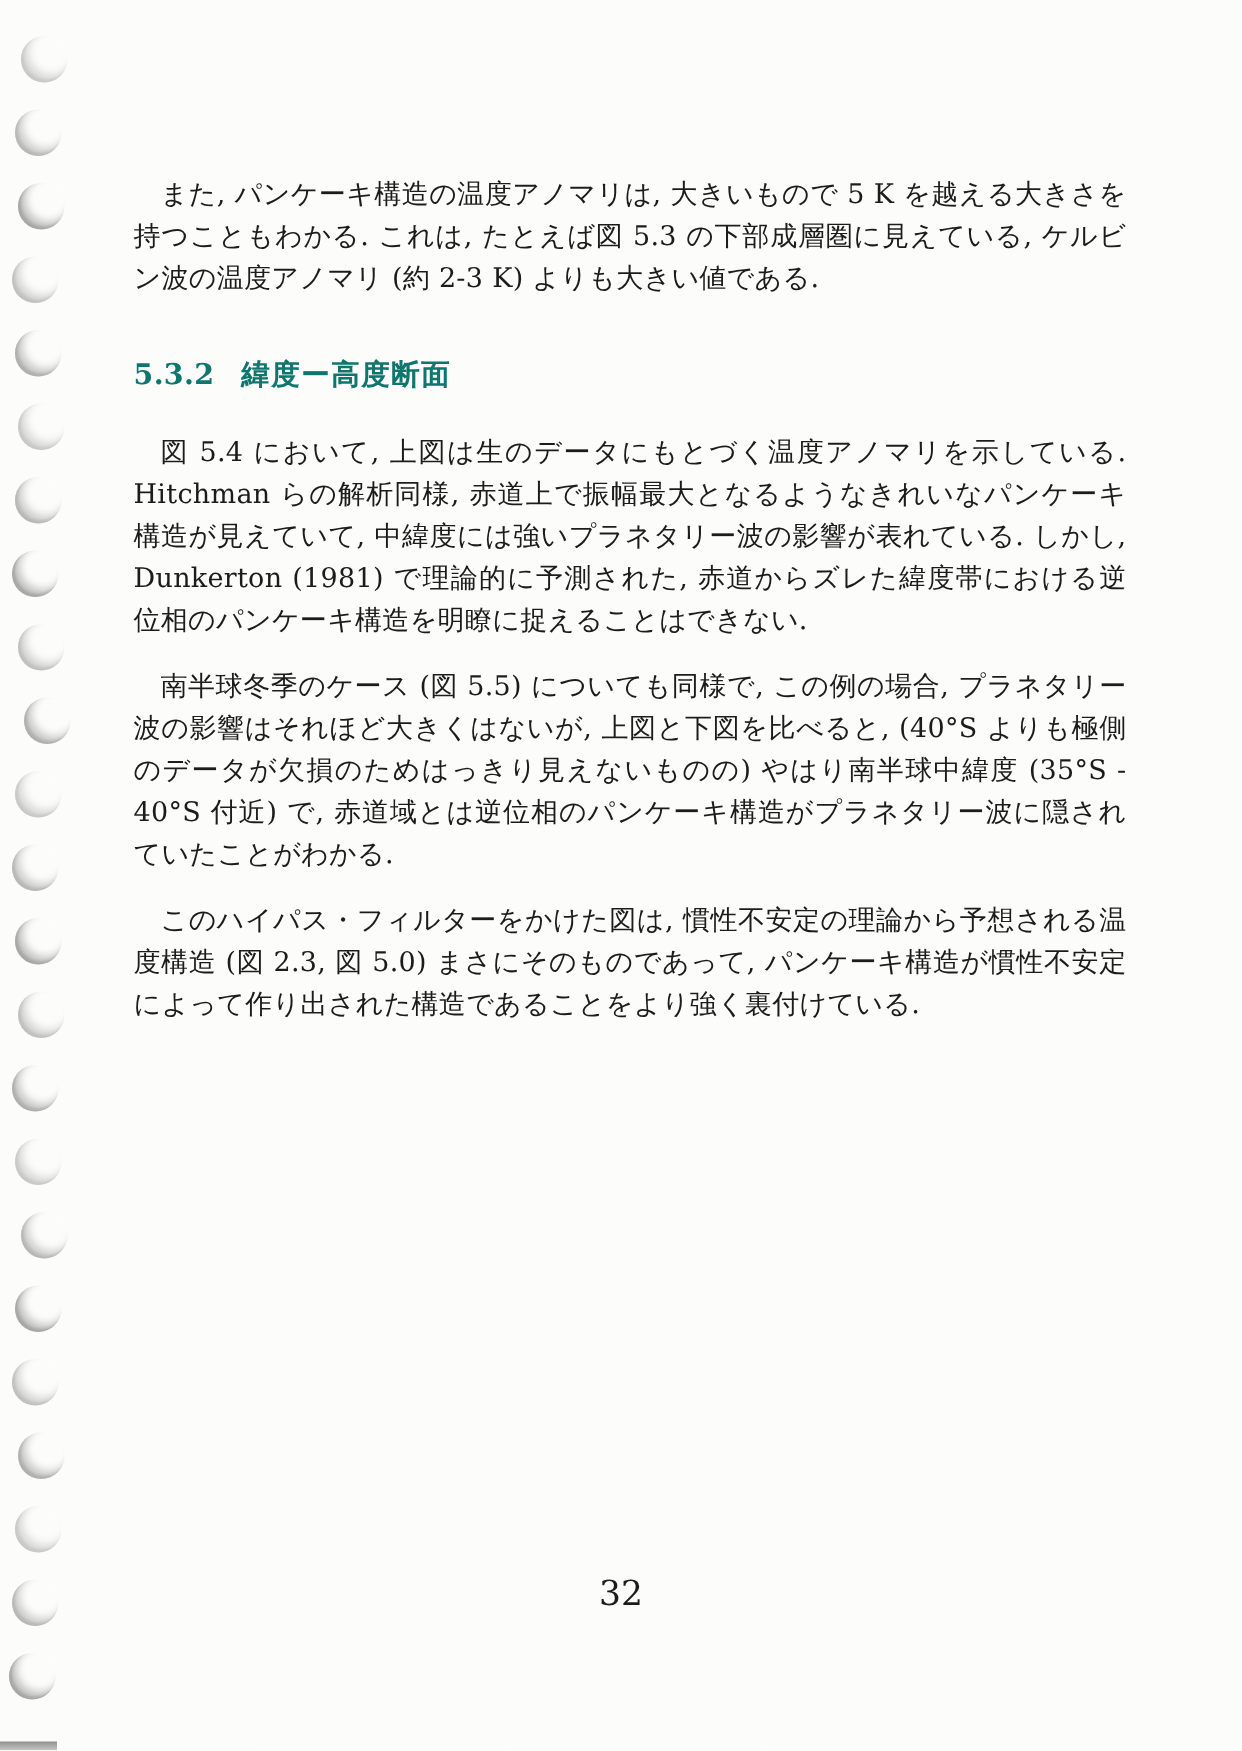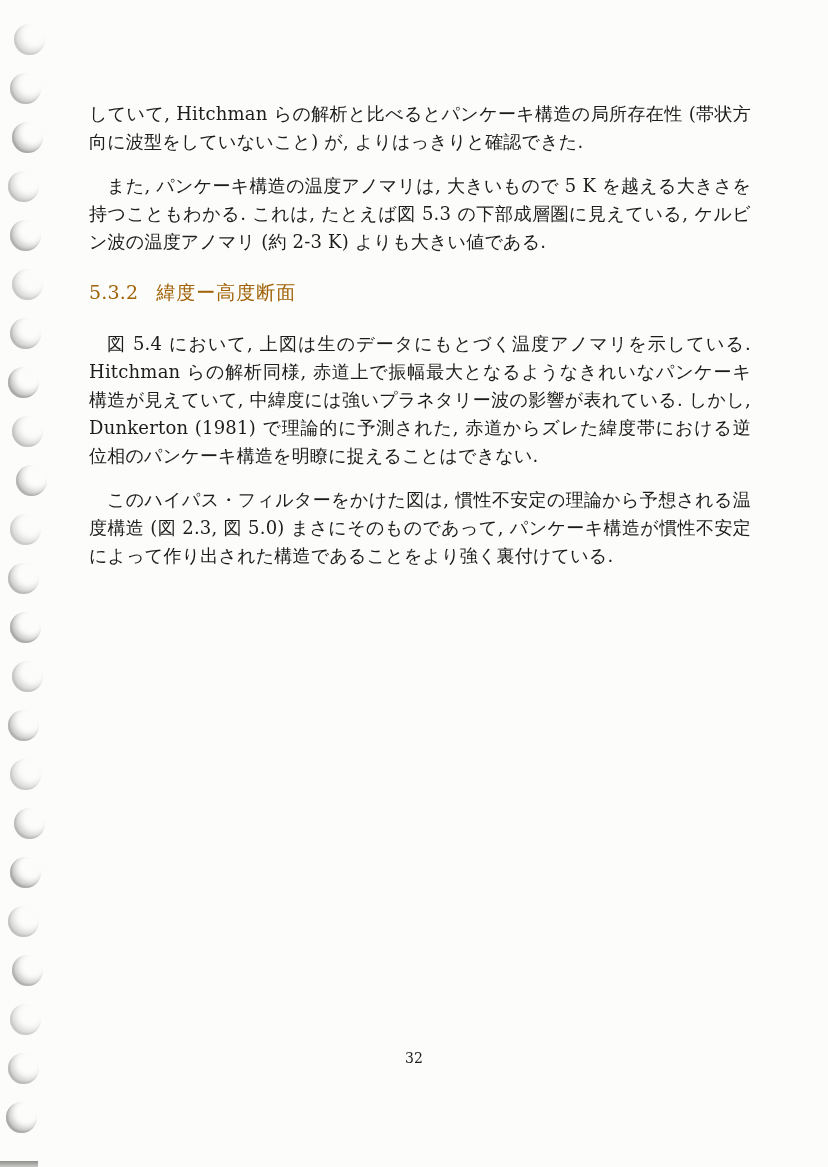--- a/index.html
+++ b/index.html
@@ -27,42 +27,42 @@
     letter-spacing: 0.2px;
   }
   .para {
     margin: 0 0 11px 0;
   }
   .para.indent {
     text-indent: 1em;
     margin-top: 16px;
   }
   .section-heading {
-    margin: 22px 0 24px 0;
+    margin: 36px 0 24px 0;
     font-size: 19px;
-    font-weight: normal;
+    font-weight: bold;
     text-align: left;
     text-indent: 0;
-    color: #a16207;
+    color: #0f766e;
   }
   .section-heading .sec-num {
     font-family: "DejaVu Serif", "Liberation Serif", serif;
     margin-right: 18px;
   }
   .section-heading .sec-title {
     font-family: "DejaVu Sans", "Liberation Sans", sans-serif;
     letter-spacing: 1px;
   }
   .page-number {
     position: absolute;
     top: 1050px;
     left: 0;
     width: 828px;
     text-align: center;
-    font-size: 14px;
+    font-size: 23px;
     color: #1c1c1c;
   }
   .holes {
     position: absolute;
     left: 0; top: 0;
     width: 60px; height: 1167px;
   }
   .hole {
     position: absolute;
     width: 31px;
@@ -105,21 +105,21 @@
       <div class="hole" style="top: 759px; left: 10px; opacity: 0.55;"></div>
       <div class="hole" style="top: 808px; left: 14px; opacity: 0.73;"></div>
       <div class="hole" style="top: 857px; left: 10px; opacity: 0.91;"></div>
       <div class="hole" style="top: 906px; left: 8px; opacity: 0.64;"></div>
       <div class="hole" style="top: 955px; left: 12px; opacity: 0.82;"></div>
       <div class="hole" style="top: 1004px; left: 10px; opacity: 0.55;"></div>
       <div class="hole" style="top: 1053px; left: 8px; opacity: 0.73;"></div>
       <div class="hole" style="top: 1102px; left: 6px; opacity: 0.91;"></div>
     </div>
   <div class="text-column">
-      <p class="para">していて, Hitchman らの解析と比べるとパンケーキ構造の局所存在性 (帯状方向に波型をしていないこと) が, よりはっきりと確認できた.</p>
       <p class="para indent">また, パンケーキ構造の温度アノマリは, 大きいもので 5 K を越える大きさを持つこともわかる. これは, たとえば図 5.3 の下部成層圏に見えている, ケルビン波の温度アノマリ (約 2-3 K) よりも大きい値である.</p>
       <div class="section-heading"><span class="sec-num">5.3.2</span><span class="sec-title">緯度ー高度断面</span></div>
       <p class="para indent">図 5.4 において, 上図は生のデータにもとづく温度アノマリを示している. Hitchman らの解析同様, 赤道上で振幅最大となるようなきれいなパンケーキ構造が見えていて, 中緯度には強いプラネタリー波の影響が表れている. しかし, Dunkerton (1981) で理論的に予測された, 赤道からズレた緯度帯における逆位相のパンケーキ構造を明瞭に捉えることはできない.</p>
+      <p class="para indent">南半球冬季のケース (図 5.5) についても同様で, この例の場合, プラネタリー波の影響はそれほど大きくはないが, 上図と下図を比べると, (40°S よりも極側のデータが欠損のためはっきり見えないものの) やはり南半球中緯度 (35°S - 40°S 付近) で, 赤道域とは逆位相のパンケーキ構造がプラネタリー波に隠されていたことがわかる.</p>
       <p class="para indent">このハイパス・フィルターをかけた図は, 慣性不安定の理論から予想される温度構造 (図 2.3, 図 5.0) まさにそのものであって, パンケーキ構造が慣性不安定によって作り出された構造であることをより強く裏付けている.</p>
     </div>
   <div class="page-number">32</div>
   <div class="corner-artifact"></div>
 </div>
 
 </body></html>

